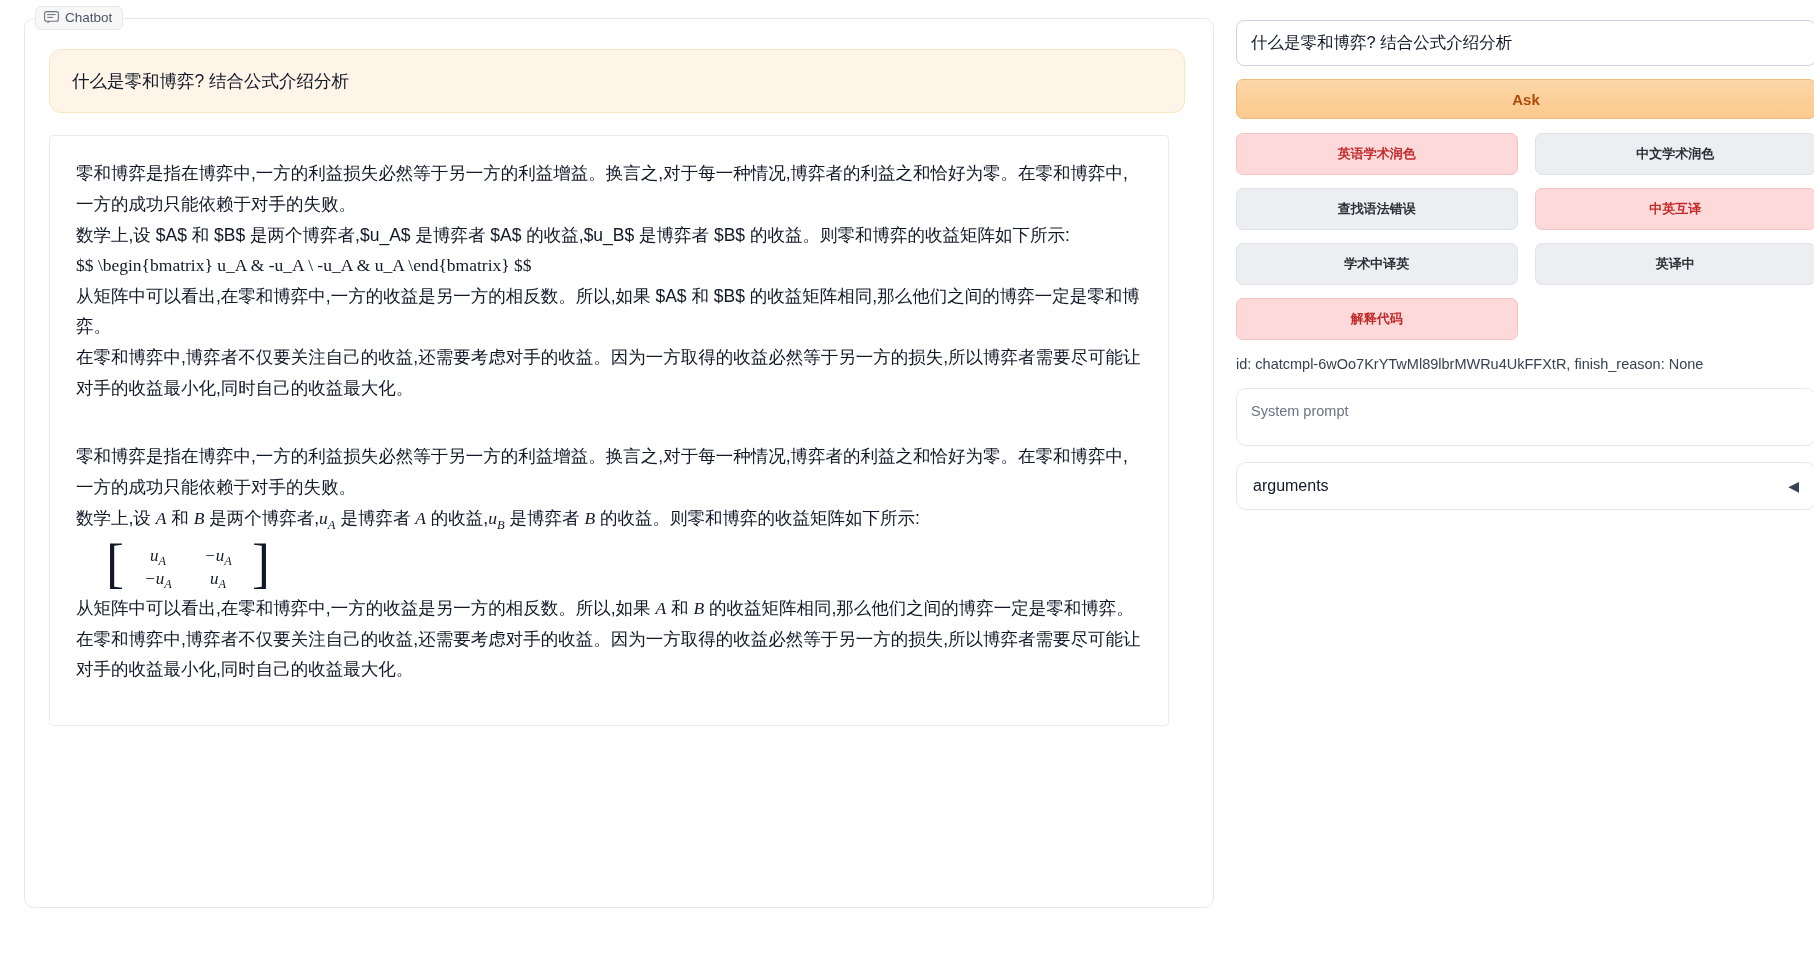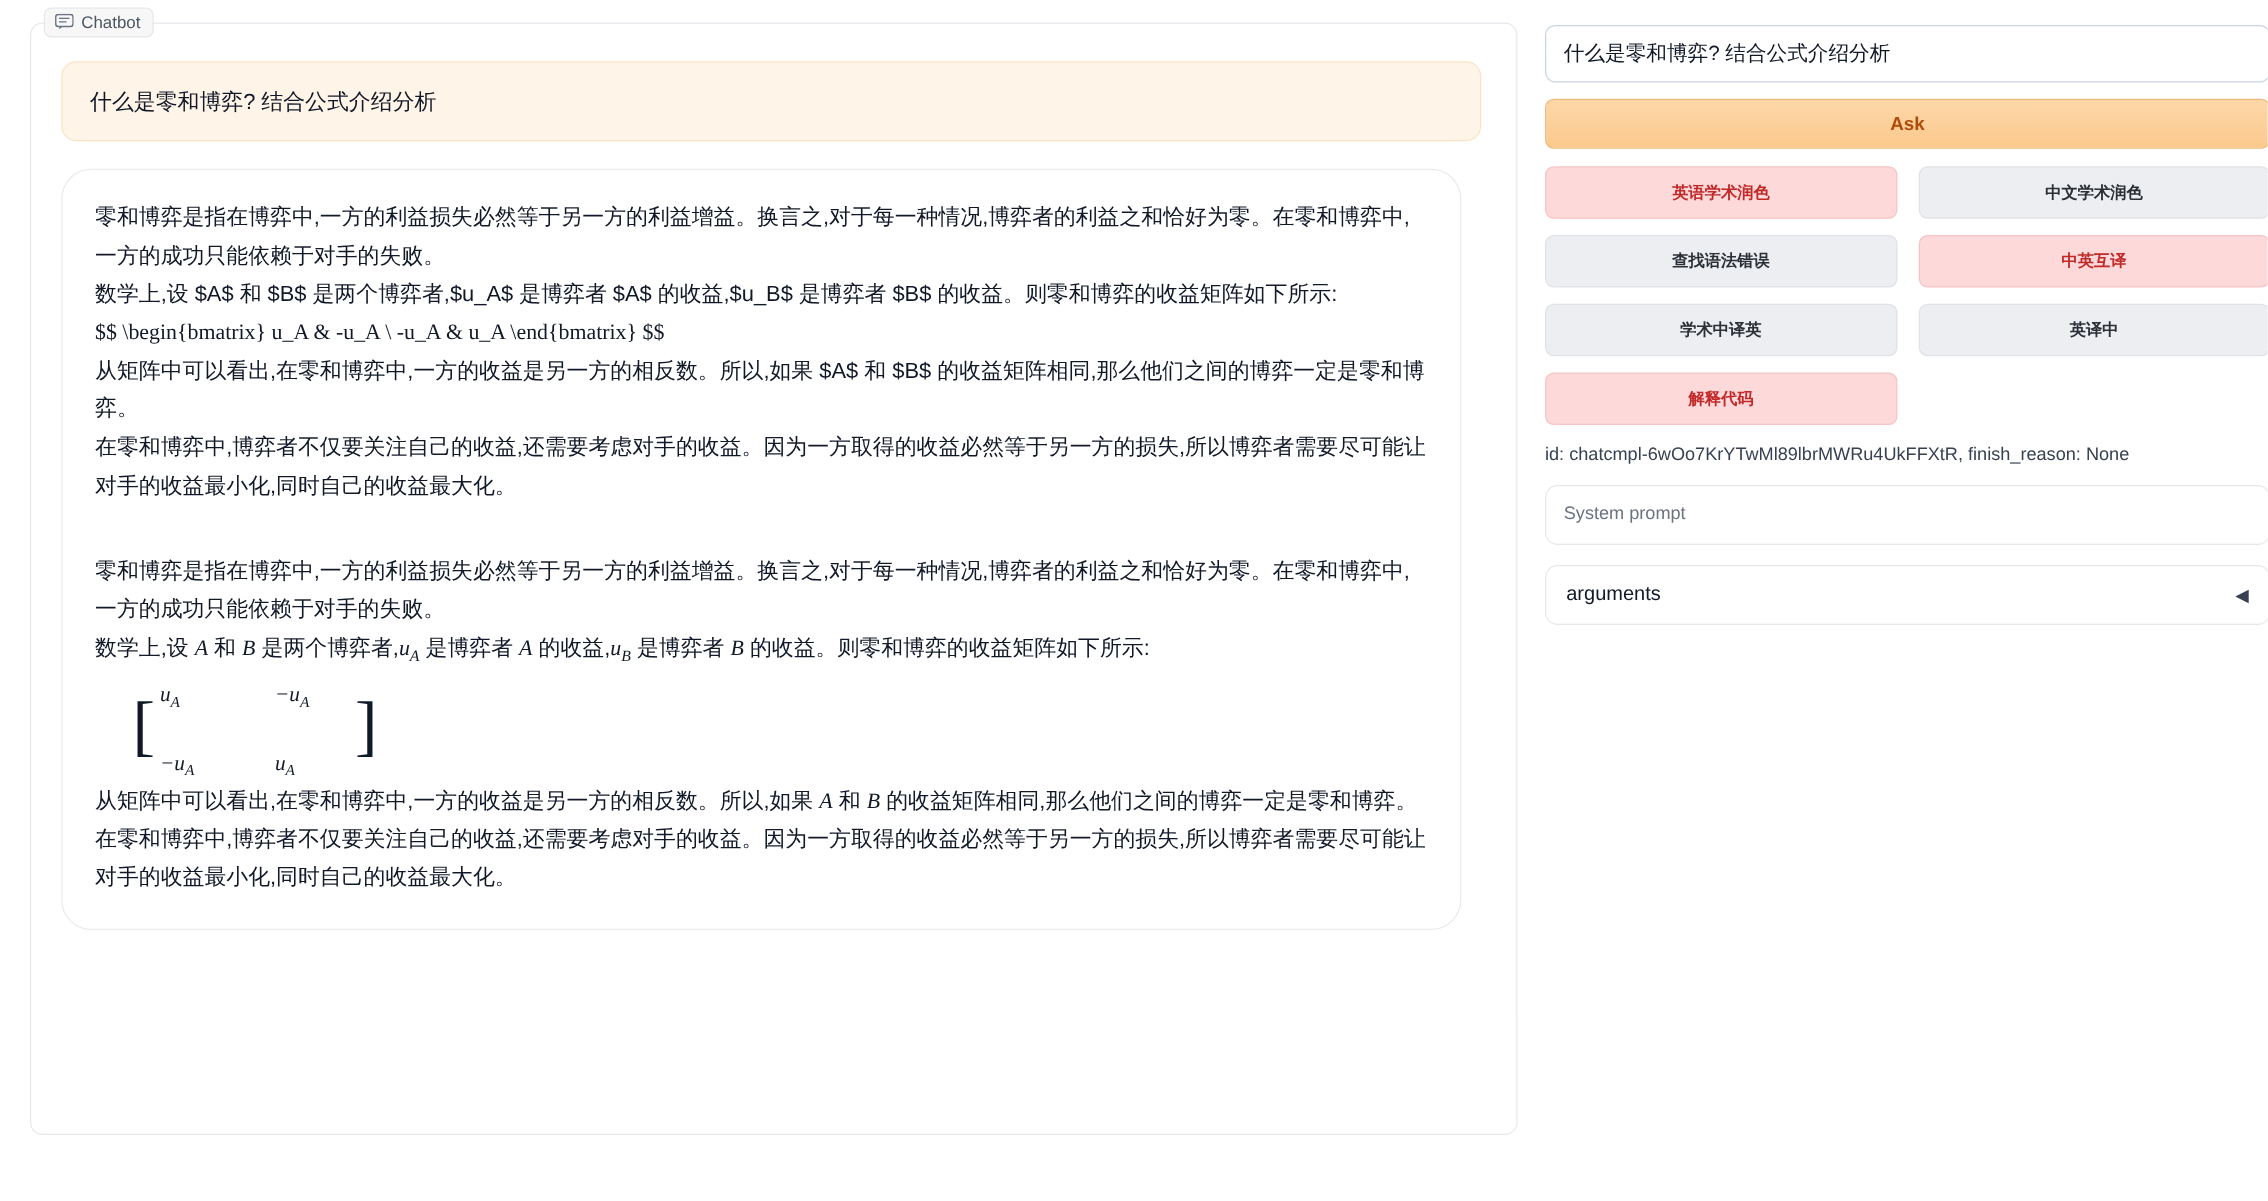--- a/index.html
+++ b/index.html
@@ -62,22 +62,22 @@
     padding: 18px 22px;
     font-size: 17.5px;
     color: #111827;
     width: 1136px;
     line-height: 1.5;
   }
   .msg-bot {
     margin-top: 22px;
     background: #ffffff;
     border: 1px solid #e9ebee;
-    border-radius: 24px;
-    padding: 22px 26px 26px 26px;
+    border-radius: 4px;
+    padding: 22px 26px 40px 26px;
     width: 1120px;
     font-size: 17.5px;
     line-height: 1.75;
     color: #111827;
   }
   .msg-bot p {
     margin: 0;
   }
   .block-gap { height: 38px; }
   .math-mono {
@@ -95,22 +95,22 @@
     font-size: 54px;
     line-height: 46px;
     font-family: "Liberation Serif", serif;
     font-style: normal;
     color: #111827;
   }
   .matrix-grid {
     display: grid;
     grid-template-columns: 60px 60px;
     grid-auto-rows: 23px;
+    text-align: center;
     padding: 0 4px;
-    gap: 32px;
   }
   .matrix-grid span { font-size: 17px; }
   sub { font-size: 0.72em; }
   .it { font-style: italic; font-family: "Liberation Serif", serif; }
 
   
   .right-col {
     width: 580px;
     flex: 0 0 580px;
     padding-top: 20px;
@@ -175,20 +175,21 @@
   .sysprompt-box {
     margin-top: 16px;
     border: 1px solid #e6e8eb;
     border-radius: 10px;
     padding: 14px 14px 16px 14px;
     background: #fff;
   }
   .sysprompt-label {
     font-size: 14.5px;
     color: #6b7280;
+    margin-bottom: 10px;
   }
   .sysprompt-field {
     width: 100%;
     height: 42px;
     border: 1px solid #d7dce3;
     border-radius: 7px;
     padding: 9px 12px;
     font-size: 15.5px;
     color: #111827;
     font-family: "Liberation Sans", sans-serif;

